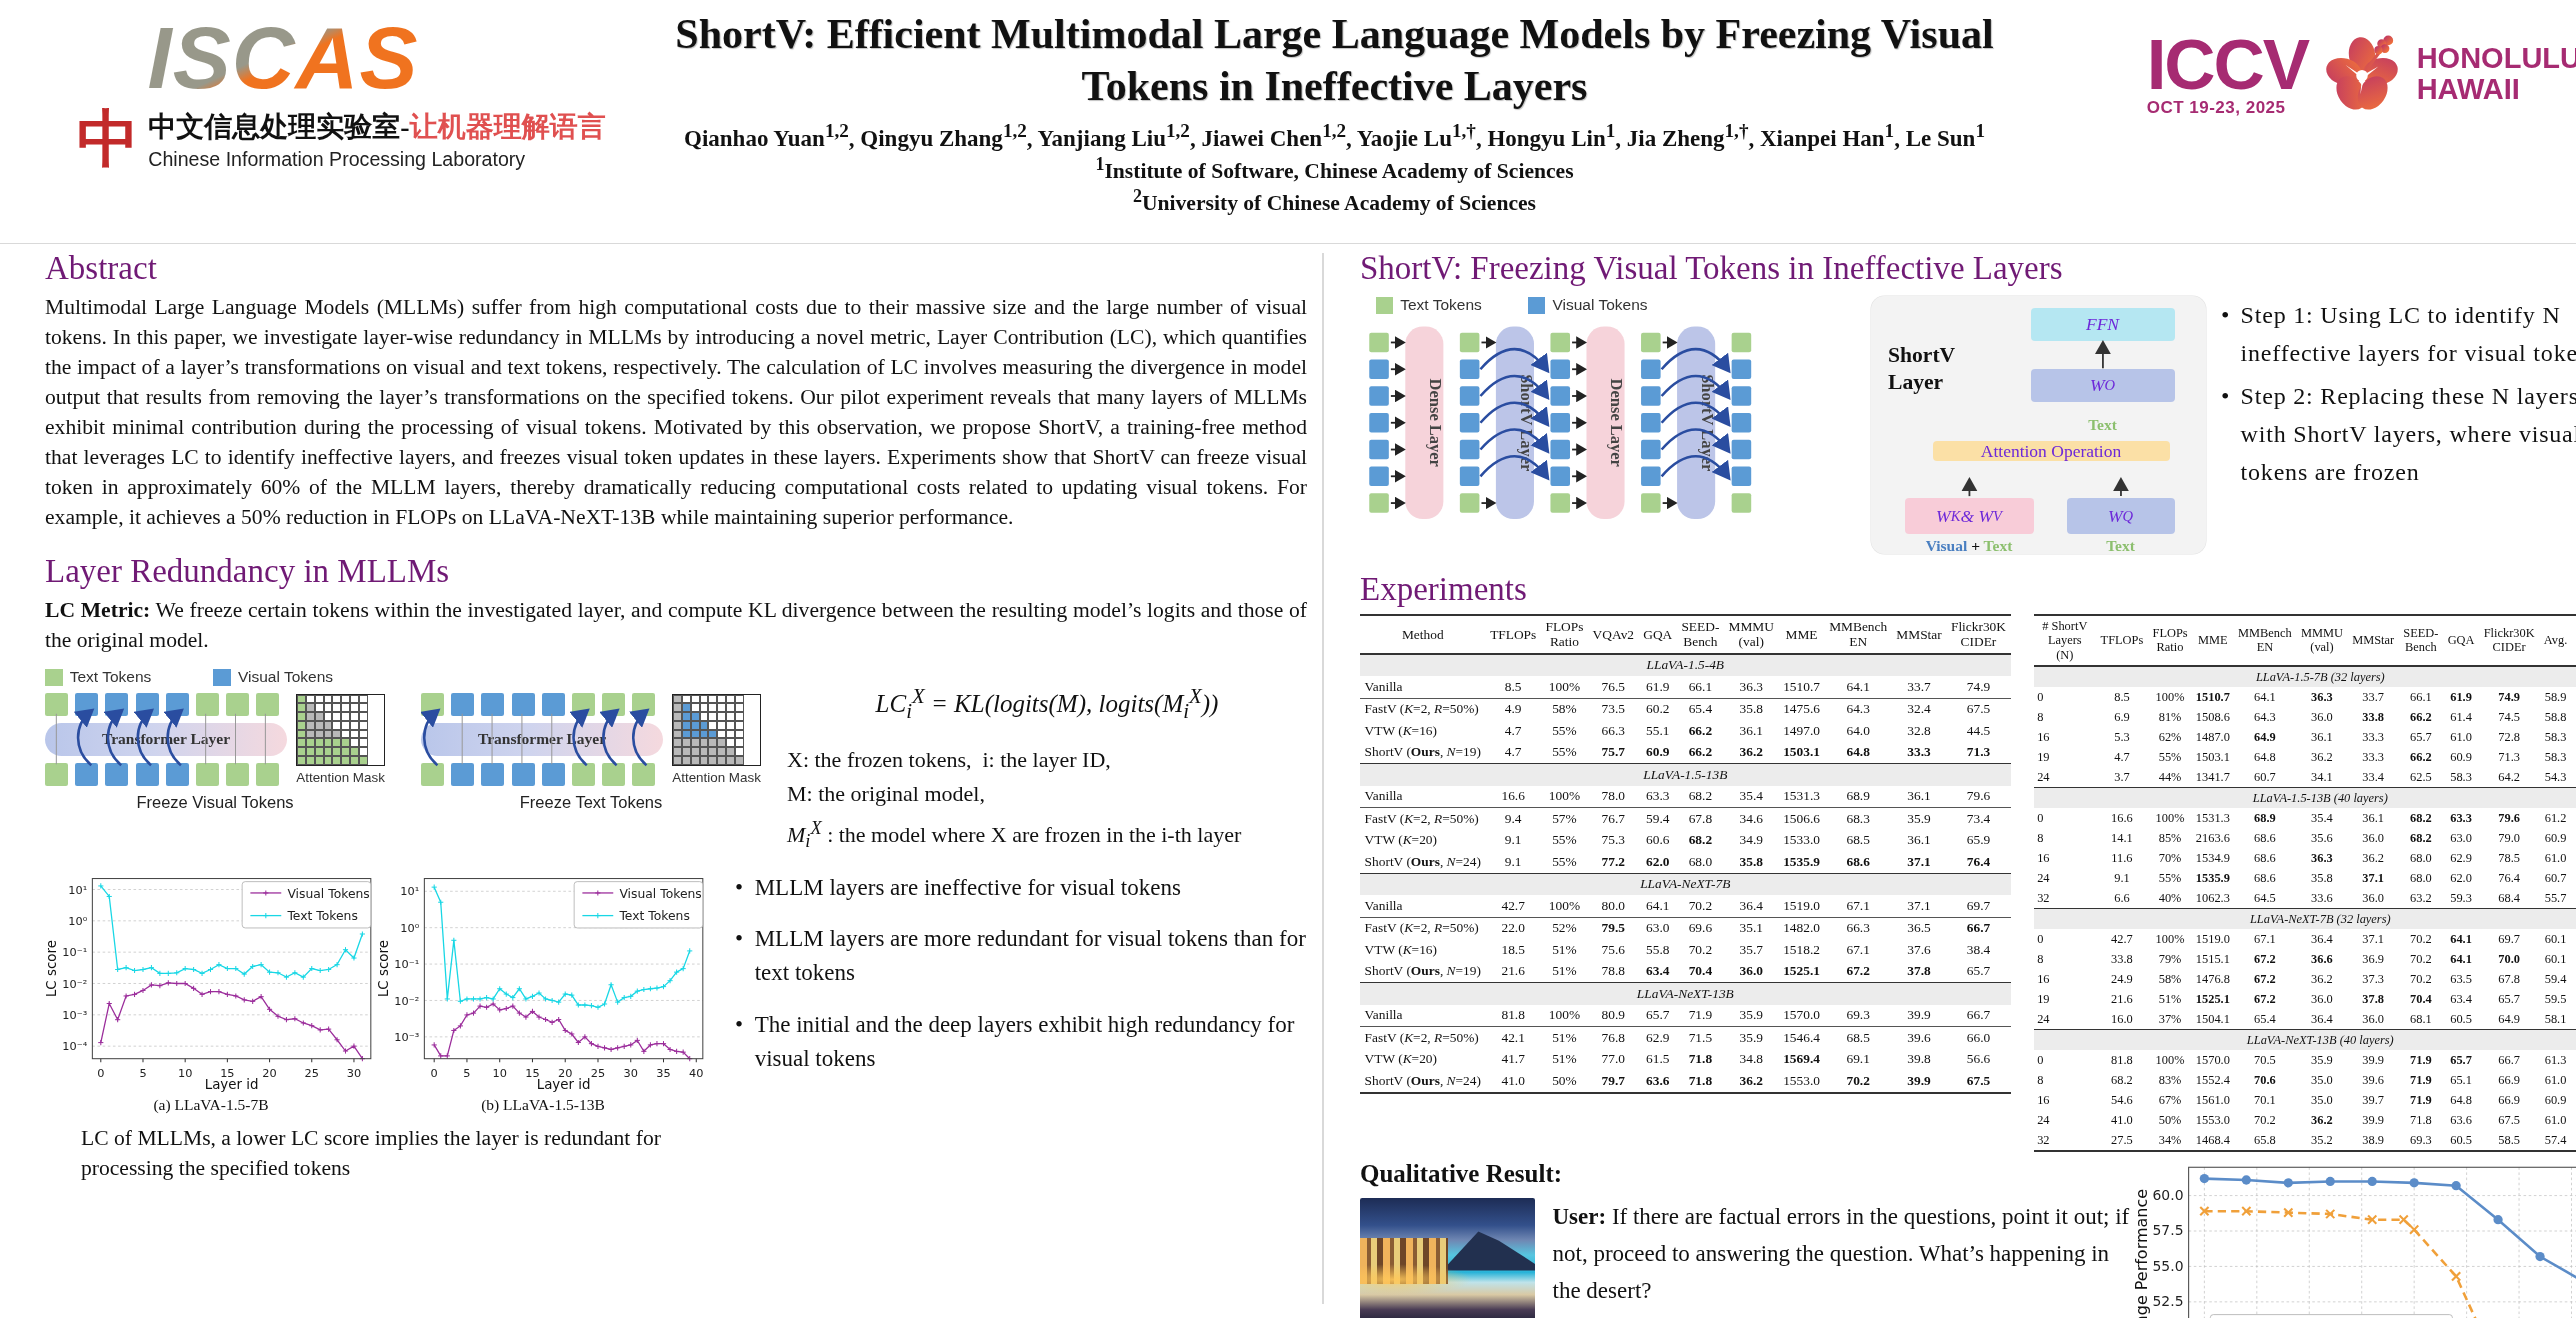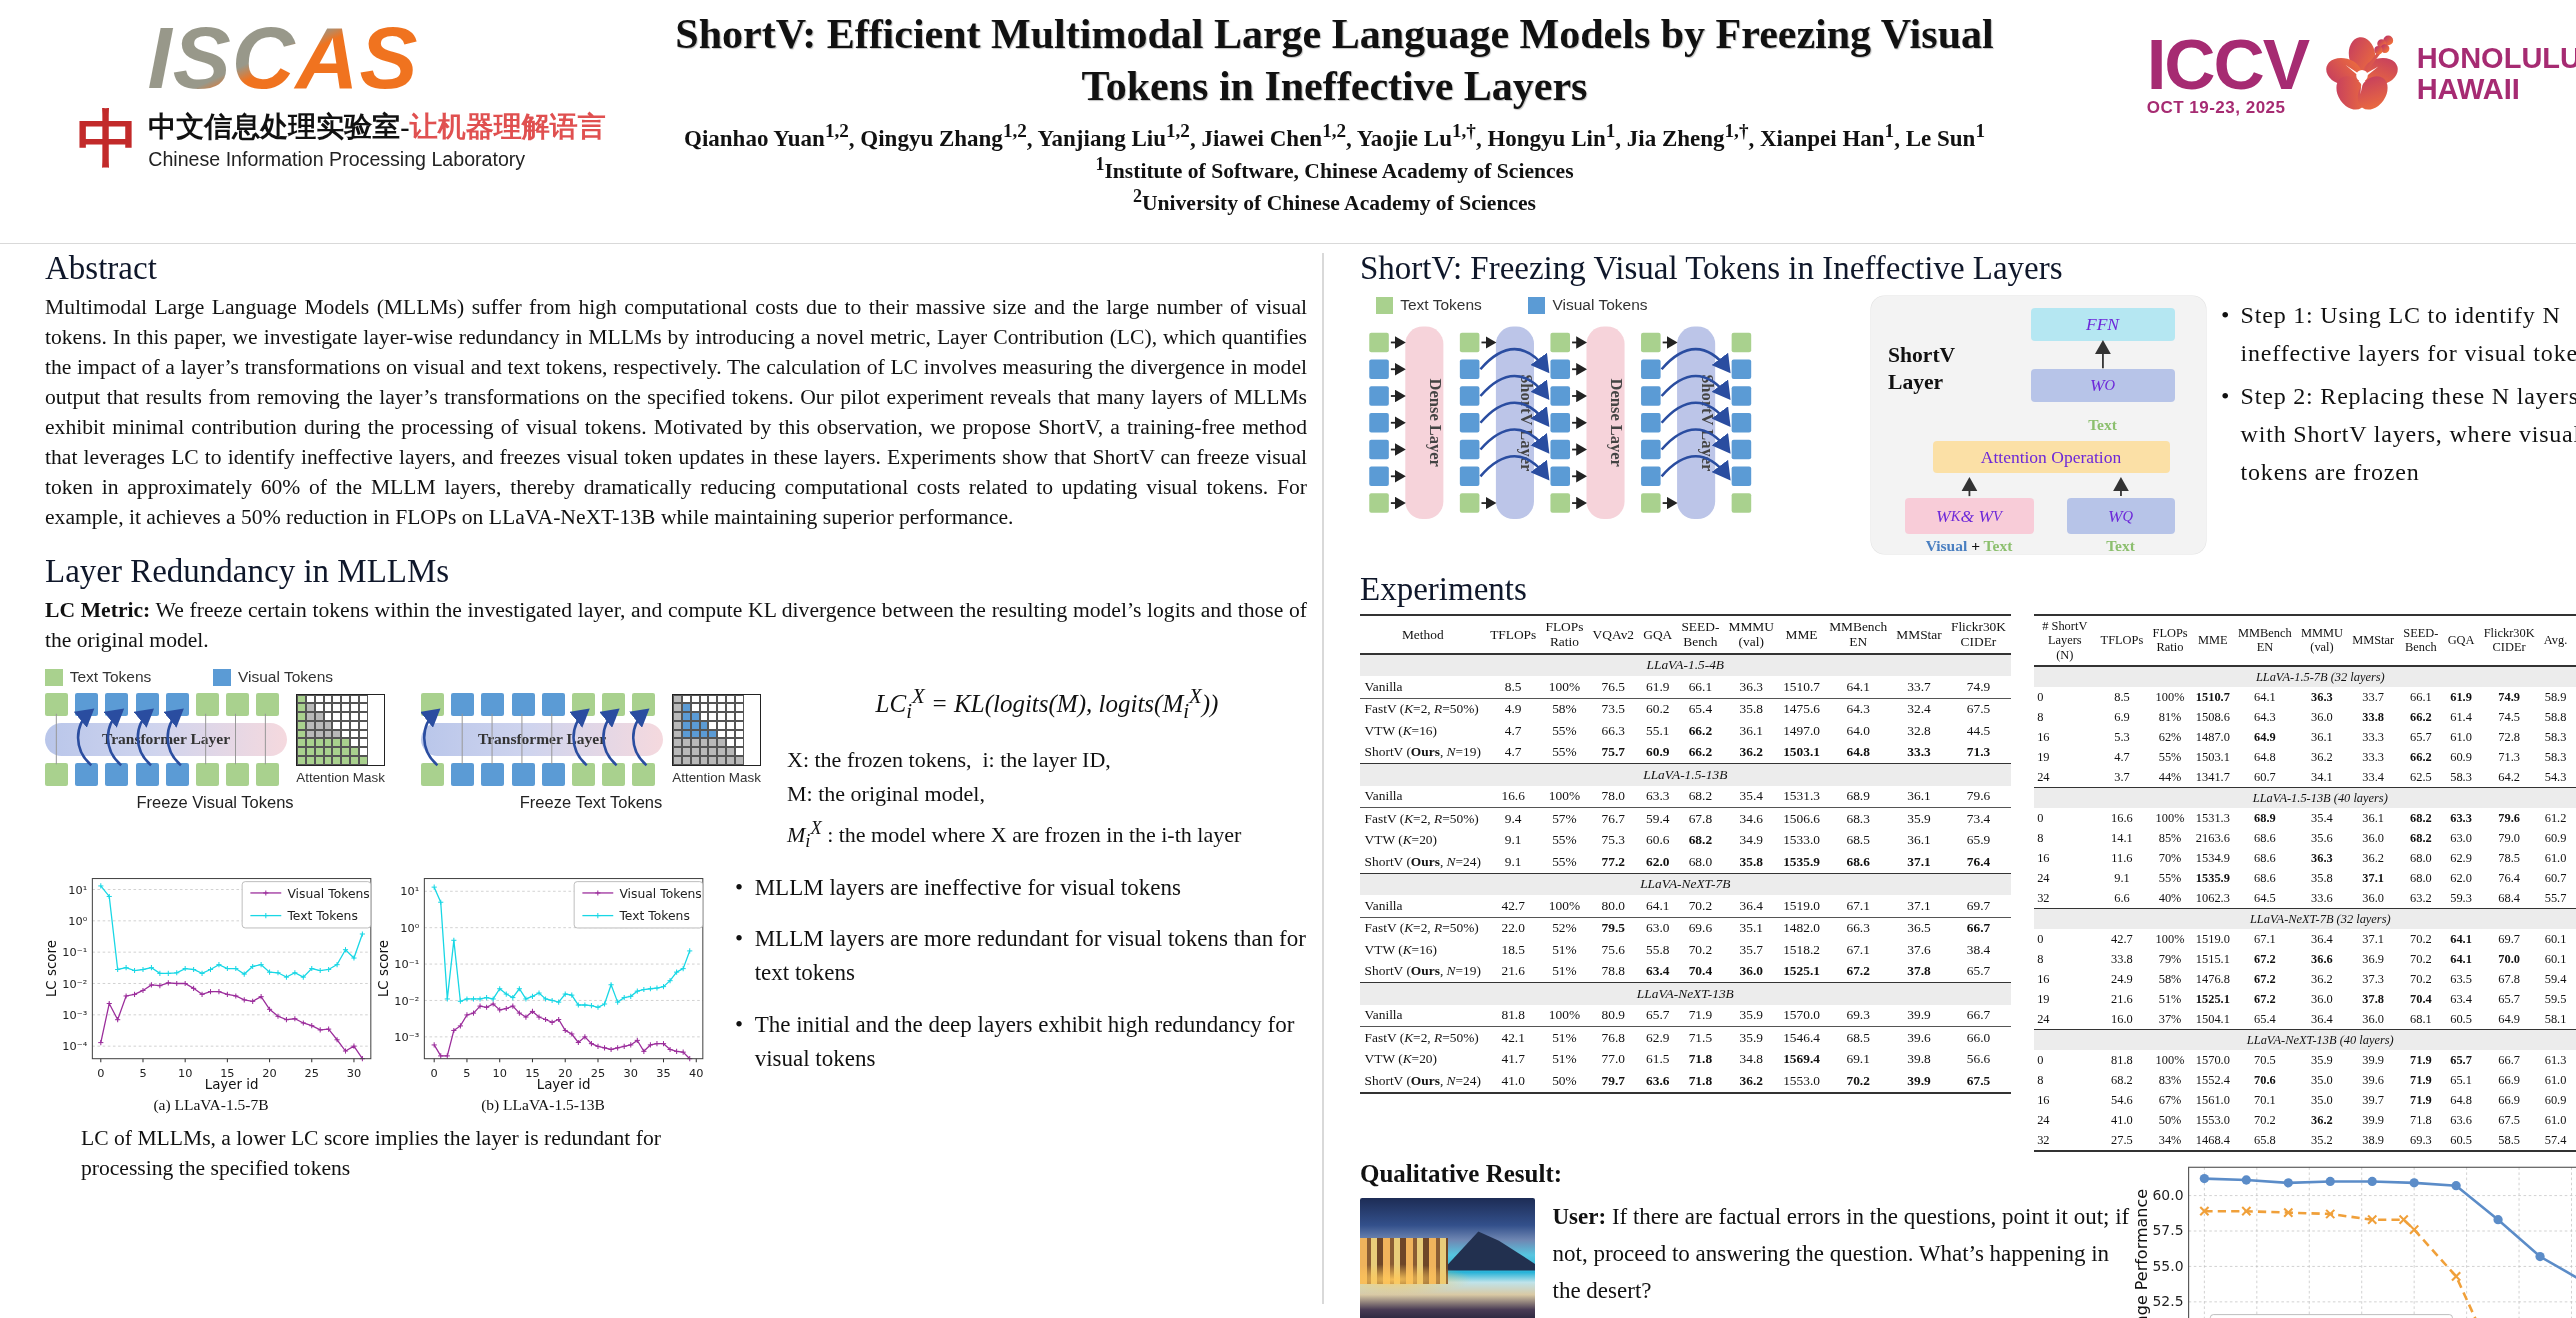--- a/index.html
+++ b/index.html
@@ -26,21 +26,21 @@
   .affil{font-size:21.6px;font-weight:bold;margin-top:2.1px;}
   .iccv{position:absolute;right:57px;top:30px;display:flex;align-items:center;gap:13.4px;
         font-family:"Liberation Sans",sans-serif;color:#a62b72;}
   .iccv-word{font-size:71px;font-weight:900;letter-spacing:-2.1px;line-height:67px;}
   .iccv-date{font-size:17px;font-weight:900;letter-spacing:0.5px;}
   .iccv-right{font-weight:900;font-size:29px;line-height:31px;letter-spacing:0px;}
   
   .vdiv{position:absolute;left:1322px;top:253px;width:1.5px;height:1051px;background:#d9d9d9;}
   .col-left{position:absolute;left:45px;top:250px;width:1262px;}
   .col-right{position:absolute;left:1360px;top:250px;width:1247px;}
-  .sec-h{color:#0f172a;font-size:33px;font-weight:400;margin:0 0 5.2px 0;}
+  .sec-h{color:#701a75;font-size:33px;font-weight:400;margin:0 0 5.2px 0;}
   .body-txt{font-size:21.6px;line-height:30px;text-align:justify;}
   
   .lr-fig{margin-top:13.4px;position:relative;height:185px;}
   .lr-legend{display:flex;gap:62px;font-size:15.5px;font-family:"Liberation Sans",sans-serif;color:#333;margin-bottom:6.2px;}
   .lg-item{display:flex;align-items:center;gap:7.2px;}
   .sw{width:17.5px;height:17.5px;display:inline-block;}
   .sw.g{background:#a9d18e;} .sw.b{background:#5b9bd5;}
   .freeze-row{display:flex;gap:36px;}
   .freeze-fig{width:340px;}
   .ff-main{display:flex;align-items:center;gap:9.3px;}
@@ -928,21 +928,21 @@
               <path d="M 586 303 C 630.8 251, 675.2 251, 714 303" fill="none" stroke="#2a4da0" stroke-width="5" marker-end="url(#svm)"></path>
               <line x1="588" y1="355" x2="610" y2="355" stroke="#222" stroke-width="3.5" marker-end="url(#svb)"></line>
             </svg></div>
       </div>
 
       <div class="svd">
         <div class="svlab"><span>ShortV</span><br><span>Layer</span></div>
         <div class="bx ffn" style="left:160px;top:11.3px;width:144px;height:33px;">FFN</div>
         <div class="bx lav" style="left:160px;top:73px;width:144px;height:33px;">W<sub>O</sub></div>
         <div class="gtxt" style="left:160px;top:120px;width:144px;">Text</div>
-        <div class="bx att" style="left:62px;top:145px;width:237px;height:32px;">Attention Operation</div>
+        <div class="bx att" style="left:62px;top:145px;width:237px;height:20px;">Attention Operation</div>
         <div class="bx pnk" style="left:34px;top:202px;width:129px;height:36px;">W<sub>K</sub> &amp; W<sub>V</sub></div>
         <div class="bx lav" style="left:196px;top:202px;width:108px;height:36px;">W<sub>Q</sub></div>
         <div class="btm" style="left:34px;top:241px;width:129px;"><span class="v">Visual</span> + <span class="t">Text</span></div>
         <div class="btm t" style="left:196px;top:241px;width:108px;color:#8cbf6e;">Text</div>
         <svg width="335" height="258" style="position:absolute;left:0;top:0;pointer-events:none;" viewBox="0 0 650 500">
           <defs>
               <marker id="ab" markerWidth="9" markerHeight="9" refX="6" refY="4.5" orient="auto">
                 <path d="M0,0 L8,4.5 L0,9 Z" fill="#333"></path>
               </marker>
             </defs>

